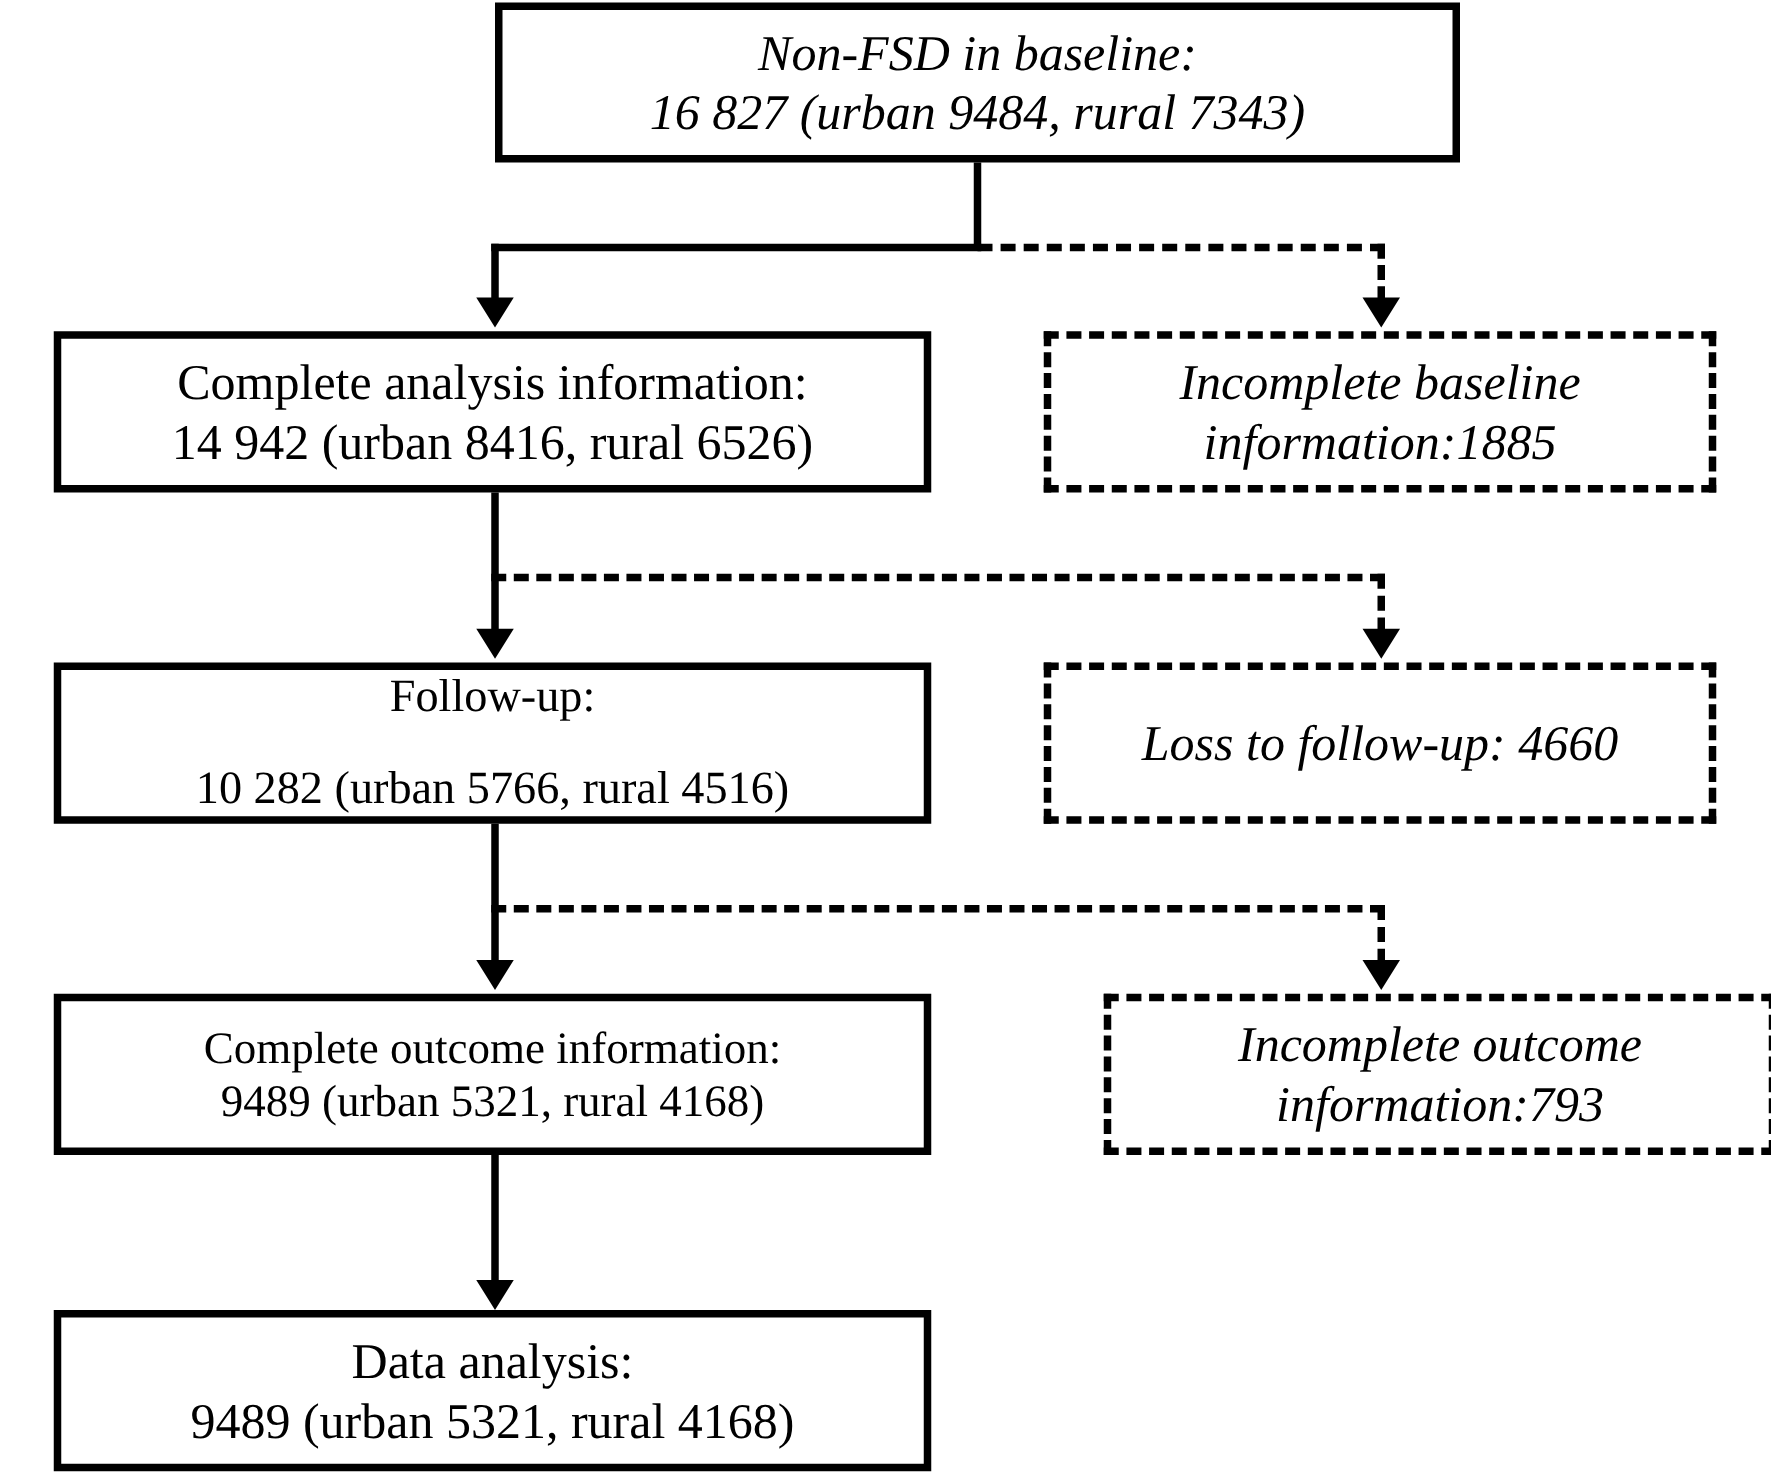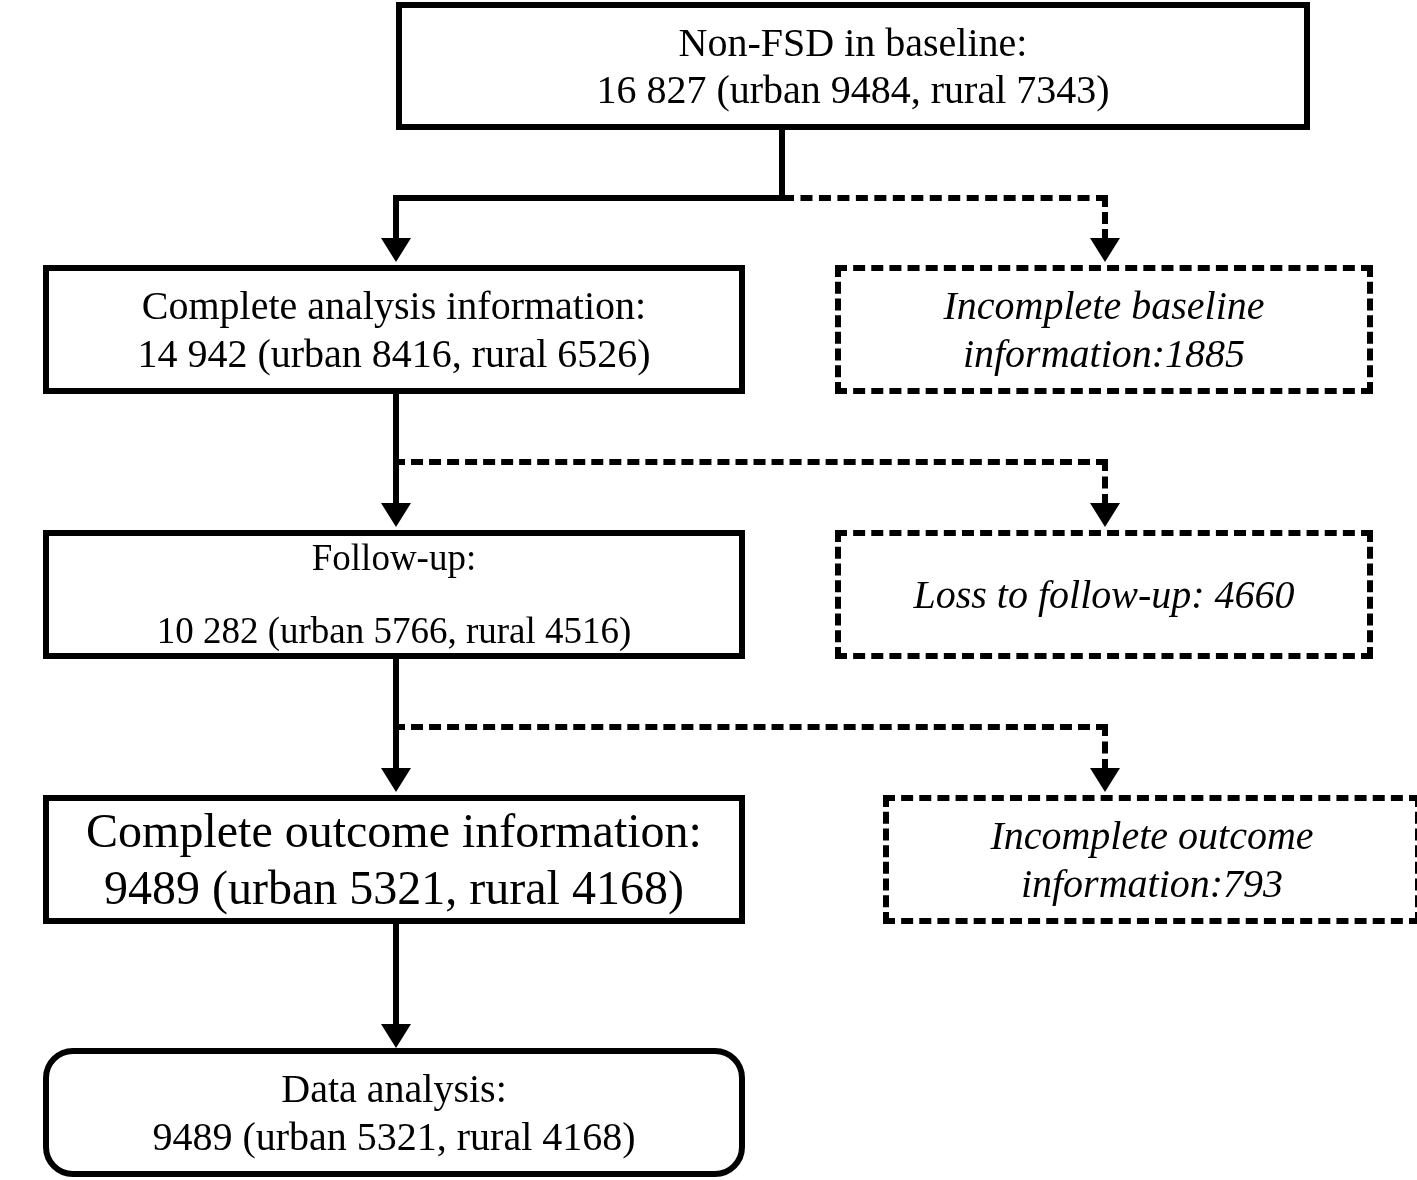--- a/index.html
+++ b/index.html
@@ -65,21 +65,21 @@
     border-left: 15px solid transparent;
     border-right: 15px solid transparent;
     border-top: 24px solid #000000;
   }
 </style>
 </head>
 <body>
 
 <div id="canvas">
 
-  <div class="node solid" style="left:396px; top:2px; width:914px; height:128px; font-size:40px;">
+  <div class="node solid" style="left:396px; top:2px; width:772px; height:128px; font-size:40px;font-style:italic;">
     <span class="line">Non-FSD in baseline:</span>
     <span class="line">16 827 (urban 9484, rural 7343)</span>
   </div>
 
   <div class="vline-solid" style="left:779px; top:130px; height:68px;"></div>
 
   <div class="hline-solid" style="left:393px; top:195px; width:392px;"></div>
 
   <div class="hline-dash" style="left:782px; top:195px; width:326px;"></div>
 
@@ -115,31 +115,31 @@
     <span class="line">Loss to follow-up: 4660</span>
   </div>
 
   <div class="vline-solid" style="left:393px; top:659px; height:112px;"></div>
   <div class="arrowhead" style="left:381px; top:768px;"></div>
 
   <div class="hline-dash" style="left:393px; top:724px; width:715px;"></div>
   <div class="vline-dash" style="left:1102px; top:724px; height:47px;"></div>
   <div class="arrowhead" style="left:1090px; top:768px;"></div>
 
-  <div class="node solid" style="left:43px; top:795px; width:702px; height:129px; font-size:48px;">
+  <div class="node solid" style="left:43px; top:795px; width:702px; height:129px; font-size:36px;">
     <span class="line">Complete outcome information:</span>
     <span class="line">9489 (urban 5321, rural 4168)</span>
   </div>
 
   <div class="node dashed" style="left:835px; top:795px; width:538px; height:129px; font-size:40px;margin-left:48px;">
     <span class="line">Incomplete outcome</span>
     <span class="line">information:793</span>
   </div>
 
   <div class="vline-solid" style="left:393px; top:924px; height:103px;"></div>
   <div class="arrowhead" style="left:381px; top:1024px;"></div>
 
-  <div class="node solid" style="left:43px; top:1048px; width:702px; height:129px; font-size:40px;border-radius:30px;">
+  <div class="node solid" style="left:43px; top:1048px; width:702px; height:129px; font-size:40px;">
     <span class="line">Data analysis:</span>
     <span class="line">9489 (urban 5321, rural 4168)</span>
   </div>
 
 </div>
 
 </body></html>

